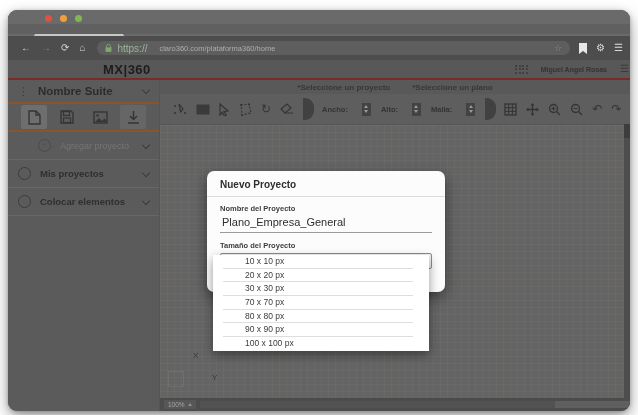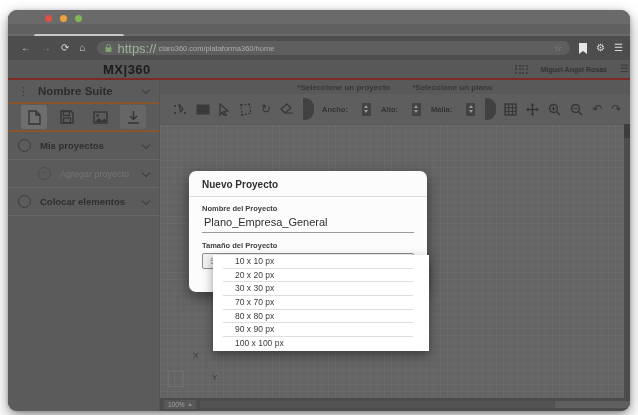--- a/index.html
+++ b/index.html
@@ -14,21 +14,21 @@
   .dot.g { left:67px; background:#82b655; }
   .tabstrip { position:absolute; left:0; top:24px; width:622px; height:12px; background:#6a6a6a; }
   .tab { position:absolute; left:20px; bottom:0; width:102px; height:12px; background:#c7c7c7; clip-path:polygon(7px 0, calc(100% - 7px) 0, 100% 100%, 0 100%); display:flex; align-items:center; justify-content:center; font-size:7.5px; color:#282828; }
   .tab .close { position:absolute; right:10px; top:1px; font-size:8px; color:#3a3a3a; line-height:10px; }
   .newtab { position:absolute; left:128px; bottom:1px; width:18px; height:9px; background:#929292; clip-path:polygon(4px 0, calc(100% - 4px) 0, 100% 100%, 0 100%); display:flex; align-items:center; justify-content:center; font-size:8px; color:#3c3c3c; line-height:8px; }
   .addressbar { position:absolute; left:0; top:26px; width:622px; height:24px; background:#4d4d4d; display:flex; align-items:center; padding:0 8px; }
   .nav-ic { font-size:10px; color:#d4d4d4; margin:0 5px; line-height:10px; }
   .nav-ic.dim { color:#848484; }
   .urlpill { flex:1; height:14px; background:#5e5e5e; border-radius:7px; margin:0 9px 0 7px; display:flex; align-items:center; padding:0 8px; min-width:0; }
   .lock { width:7px; height:8px; margin-right:5px; flex:none; }
-  .url-scheme { font-size:13px; color:#9db39a; margin-right:2px; white-space:nowrap; }
+  .url-scheme { font-size:10px; color:#9db39a; margin-right:12px; white-space:nowrap; }
   .url-rest { font-size:7.5px; color:#adadad; white-space:nowrap; overflow:hidden; }
   .url-star { margin-left:auto; font-size:9px; color:#8f8f8f; line-height:9px; }
   .chrome-right { display:flex; align-items:center; gap:9px; }
   .bookmark-ic { width:8px; height:11px; }
   .gear-ic { font-size:10px; color:#dcdcdc; line-height:10px; }
   .menu-ic { font-size:10px; color:#dcdcdc; line-height:10px; letter-spacing:-1px; }
 
   
   .appheader { position:absolute; left:0; top:50px; width:622px; height:18px; background:#585858; }
   .logo { position:absolute; left:95px; top:2px; font-size:13px; font-weight:bold; color:#1d1d1d; letter-spacing:.5px; }
@@ -81,30 +81,30 @@
   .vscroll { position:absolute; right:0; top:44px; bottom:13px; width:6px; background:#4d4d4d; }
   .vscroll .vthumb { position:absolute; left:0; top:0; width:6px; height:14px; background:#3d3d3d; }
   .bottombar { position:absolute; left:0; right:0; bottom:0; height:13px; background:#4c4c4c; display:flex; align-items:center; padding:0 6px 0 4px; }
   .zoomchip { height:9px; background:#575757; border-radius:1px; display:flex; align-items:center; gap:3px; padding:0 4px; flex:none; }
   .zoomchip .ztext { font-size:6.5px; color:#a5a5a5; line-height:9px; }
   .zoomchip .ztri { width:0; height:0; border-left:2.5px solid transparent; border-right:2.5px solid transparent; border-bottom:3px solid #8e8e8e; }
   .hscroll { position:relative; flex:1; height:7px; background:#525252; margin-left:4px; margin-right:6px; }
   .hscroll .hthumb { position:absolute; left:355px; width:88px; top:0; height:7px; background:#5f5f5f; }
 
   
-  .modal-card { position:absolute; left:189px; top:171px; width:238px; height:121px; background:#fcfcfc; border-radius:7px; box-shadow:0 5px 14px rgba(0,0,0,.45); z-index:10; }
+  .modal-card { position:absolute; left:207px; top:171px; width:238px; height:121px; background:#fcfcfc; border-radius:7px; box-shadow:0 5px 14px rgba(0,0,0,.45); z-index:10; }
   .modal-title { padding:8px 13px 6px; font-size:10px; font-weight:bold; color:#2f2f2f; border-bottom:1px solid #dcdcdc; }
   .modal-body { padding:7px 13px 0; }
   .fldlab { font-size:7.5px; font-weight:bold; color:#3d3d3d; margin-bottom:3px; }
   .nameval { font-size:11px; color:#2e2e2e; padding:0 0 4px 2px; border-bottom:1px solid #9a9a9a; margin-bottom:8px; }
   .selectbox { margin-top:2px; height:16px; border:1px solid #8e8e8e; border-radius:2px; background:#f3f3f3; display:flex; align-items:center; justify-content:space-between; padding:0 7px; }
   .selectbox .ph { font-size:8.5px; color:#898989; }
   .selectbox .chev { border-color:#4a4a4a; width:5px; height:5px; margin-top:-3px; }
   .dropdown { position:absolute; left:213px; top:255px; width:216px; background:#ffffff; box-shadow:0 4px 10px rgba(0,0,0,.4); z-index:11; }
-  .opt { position:relative; height:13.7px; line-height:13.7px; padding-left:22px; font-size:8.5px; color:#3c3c3c; }
+  .opt { position:relative; height:13.7px; line-height:13.7px; padding-left:32px; font-size:8.5px; color:#3c3c3c; }
   .opt:not(:last-child)::after { content:''; position:absolute; left:10px; right:16px; bottom:0; border-bottom:1px solid #dedede; }
   .opt.selected { background:#d8d8d8; color:#f5f5f5; margin:0 3px; padding-left:19px; }
   .opt.selected::after { left:7px; right:13px; }
 
   svg { display:block; }
 </style>
 </head>
 <body>
 
 <div class="window">
@@ -196,28 +196,28 @@
             <path d="M2 11l4-4 3 3 2.5-2.5L14 11z" fill="#353535"></path>
           </svg>
       </span>
       <span class="toolcell soft">
         <svg width="13" height="14" viewBox="0 0 13 14">
             <path d="M6.5 1v8M3 6l3.5 3.5L10 6" fill="none" stroke="#353535" stroke-width="1.5"></path>
             <path d="M1 13h11" stroke="#353535" stroke-width="1.5"></path>
           </svg>
       </span>
     </div>
+    <div class="side-item sub">
+      <span class="circleplus">+</span>
+      <span class="label">Agregar proyecto</span>
+      <span class="chev"></span>
+    </div>
     <div class="side-item">
       <span class="circle"></span>
       <span class="label">Mis proyectos</span>
-      <span class="chev"></span>
-    </div>
-    <div class="side-item sub">
-      <span class="circleplus">+</span>
-      <span class="label">Agregar proyecto</span>
       <span class="chev"></span>
     </div>
     <div class="side-item">
       <span class="circle"></span>
       <span class="label">Colocar elementos</span>
       <span class="chev"></span>
     </div>
   </div>
 
   <div class="main">

